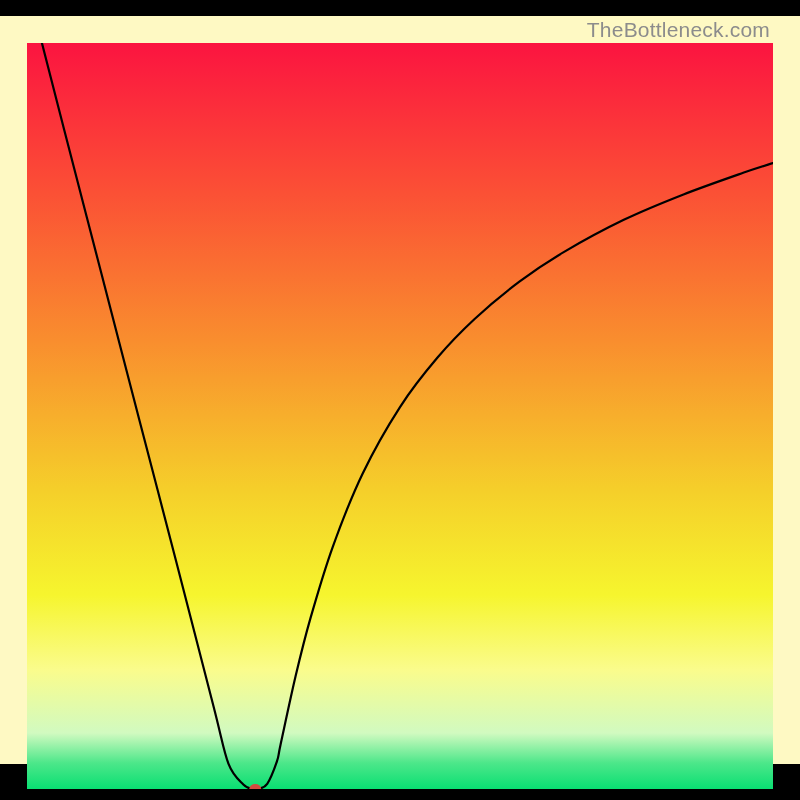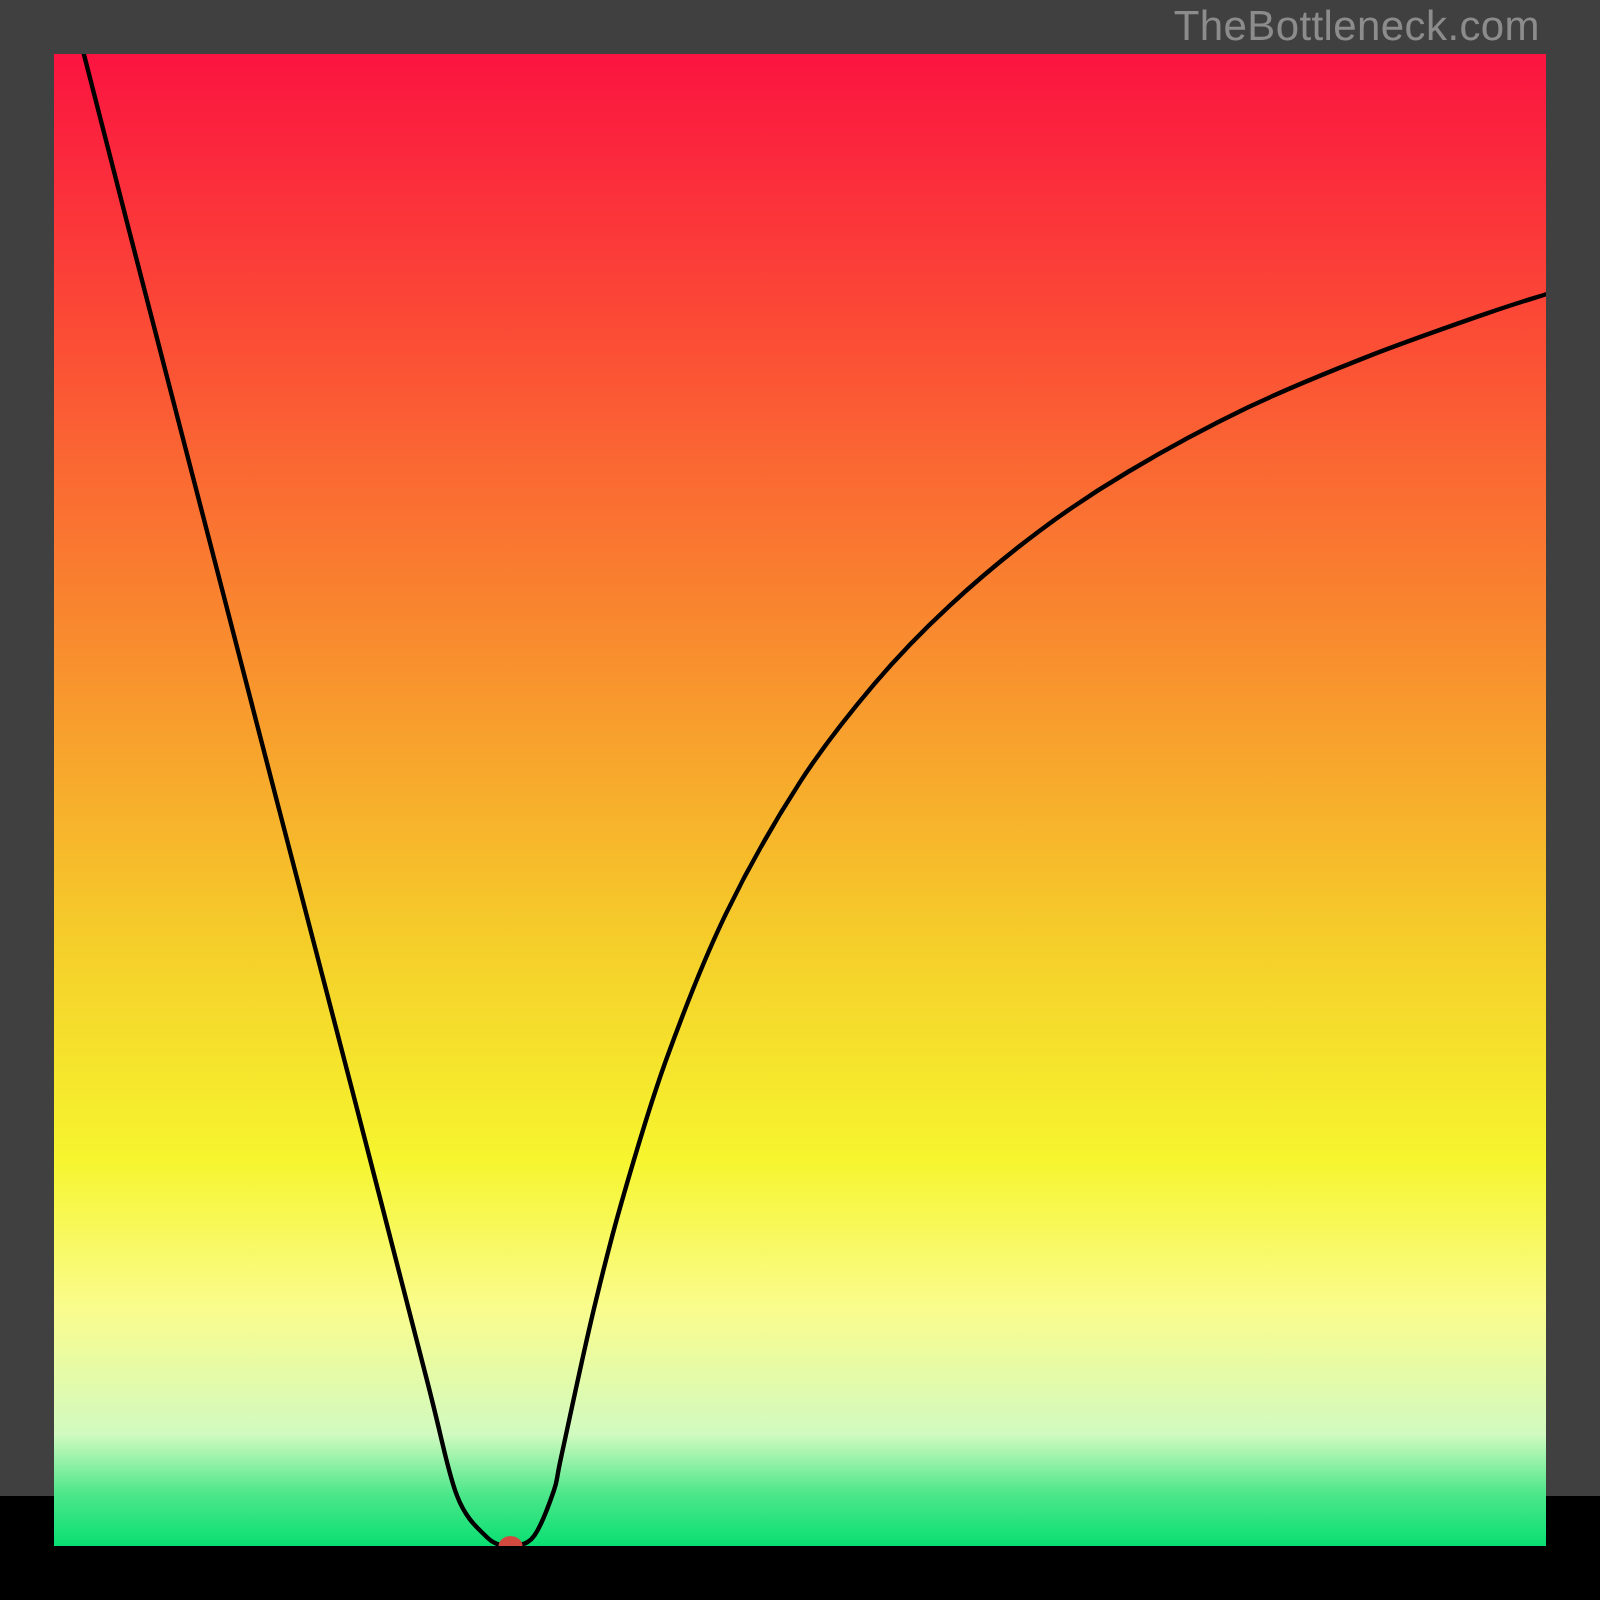--- a/index.html
+++ b/index.html
@@ -7,24 +7,24 @@
     padding: 0;
     width: 800px;
     height: 800px;
     background: #000;
     font-family: Arial, Helvetica, sans-serif;
     overflow: hidden;
   }
   .frame {
     position: absolute;
     left: 0;
-    top: 0;
+    top: 16px;
     width: 800px;
     height: 748px;
-    background: #404040;
+    background: #fef9c3;
   }
   .plot {
     position: absolute;
     left: 27px;
     top: 27px;
     width: 746px;
     height: 746px;
     overflow: hidden;
   }
   .watermark {

